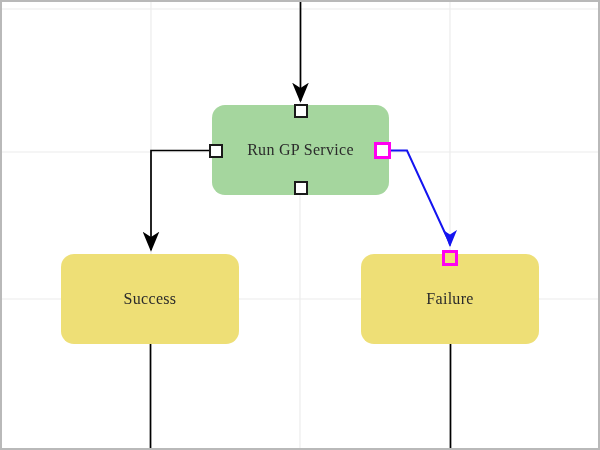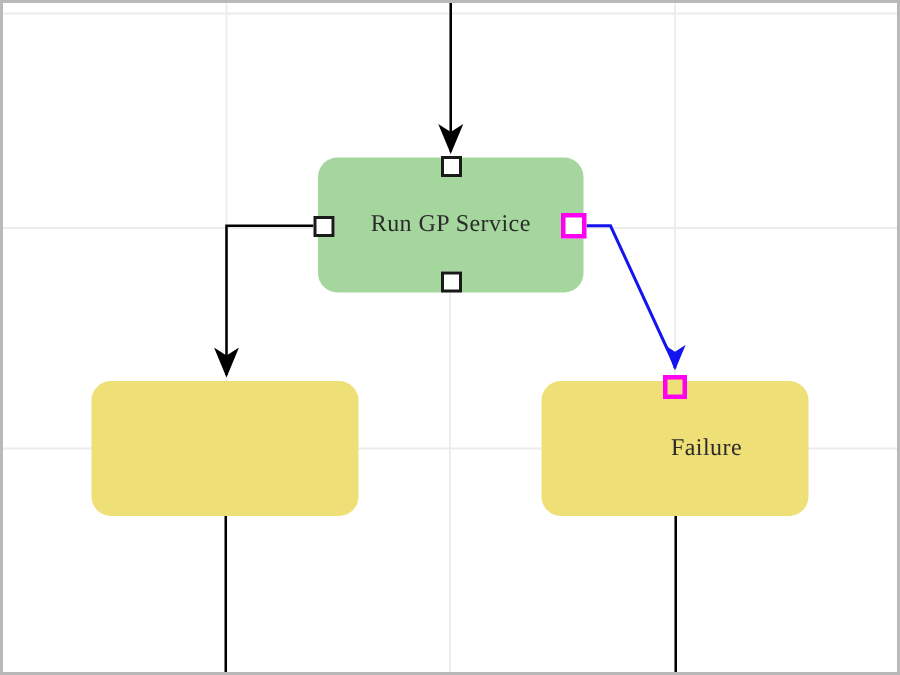--- a/index.html
+++ b/index.html
@@ -80,21 +80,22 @@
     <path class="edge-blue" d="M391,150.5 L407,150.5 L445,233 Q450,242.5 450,245.5" marker-end="url(#arrowBlue)" stroke="#1414f0"></path>
     <line class="edge-black" x1="150.5" y1="344" x2="150.5" y2="450" stroke="#000000"></line>
     <line class="edge-black" x1="450.5" y1="344" x2="450.5" y2="450" stroke="#000000"></line>
 
     <rect x="212" y="105" width="177" height="90" rx="13" fill="#a5d69e"></rect>
     <rect x="61" y="254" width="178" height="90" rx="13" fill="#eedf76"></rect>
     <rect x="361" y="254" width="178" height="90" rx="13" fill="#eedf76"></rect>
   </svg>
 
   <div class="node-label" style="left:212px; top:105px; width:177px; height:90px;">Run GP Service</div>
-  <div class="node-label" style="left:382px; top:254px; width:178px; height:90px;text-align:center;">Failure</div>
+  <div class="node-label" style="left:61px; top:254px; width:178px; height:90px;">Success</div>
+  <div class="node-label" style="left:361px; top:254px; width:178px; height:90px;text-align:center;">Failure</div>
 
   <div class="handle" style="left:294px; top:104px;"></div>
   <div class="handle" style="left:209px; top:143.5px;"></div>
   <div class="handle" style="left:294px; top:181px;"></div>
   <div class="handle active" style="left:374px; top:142px;"></div>
 
   <div class="handle active on-yellow" style="left:442px; top:250px;"></div>
 
   <div class="frame-border"></div>
 </div>

